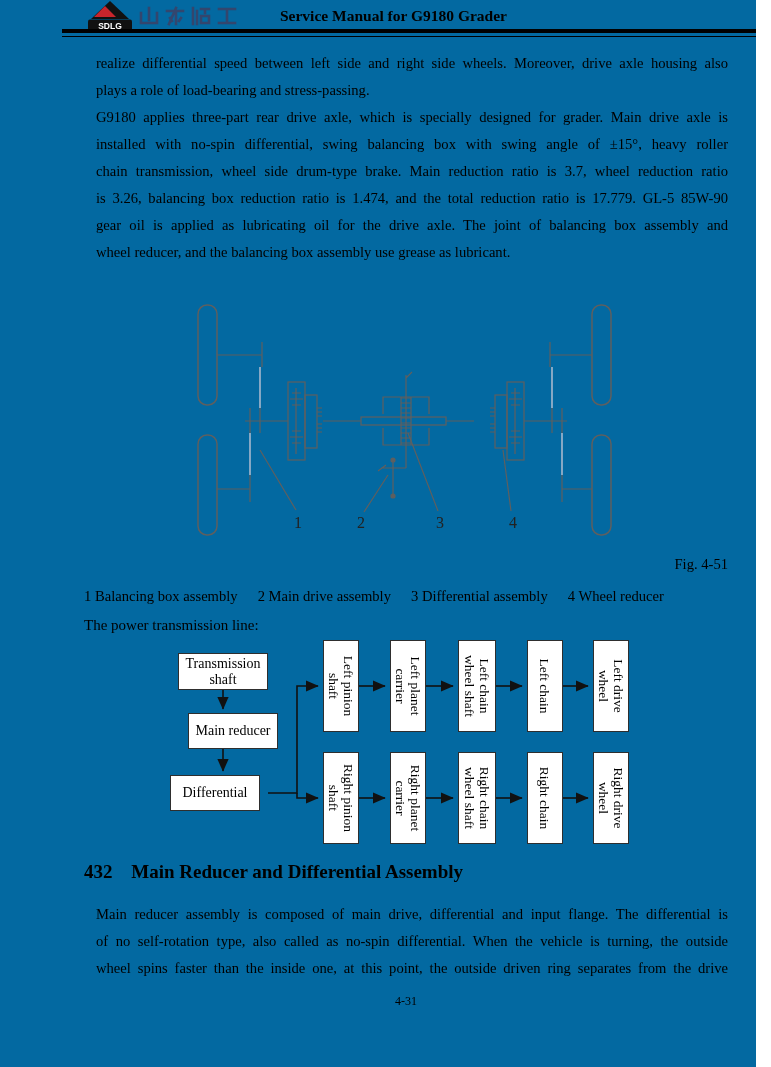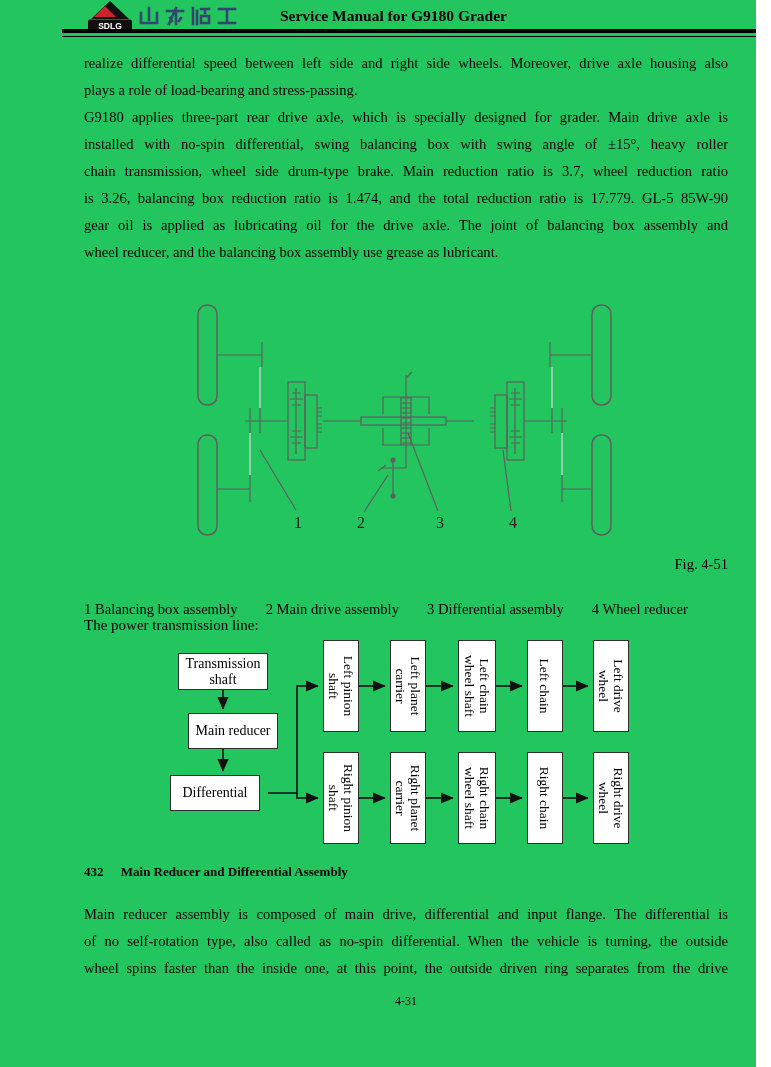--- a/index.html
+++ b/index.html
@@ -1,50 +1,50 @@
 <!DOCTYPE html>
 <html><head>
 <meta charset="utf-8">
 <style>
   html,body{margin:0;padding:0;background:#fff;}
-  .page{position:relative;width:756px;height:1067px;background:#22c55e;overflow:hidden;
+  .page{position:relative;width:756px;height:1067px;background:#0369a1;overflow:hidden;
         font-family:"Liberation Serif",serif;color:#000;}
   
   .hdr{position:absolute;left:0;top:0;width:771px;height:42px;}
   .hdr-title{position:absolute;left:0;top:7px;width:771px;text-align:center;
              font-weight:bold;font-size:15.5px;margin-left:8px;}
   .logo{position:absolute;left:88px;top:1px;height:30px;display:flex;align-items:flex-end;}
   .logo-cjk{margin-left:6px;margin-bottom:3px;}
   .rule1{position:absolute;left:62px;top:29px;width:706px;height:4px;background:#000;}
   .rule2{position:absolute;left:62px;top:35.5px;width:706px;height:1.8px;background:#000;}
   
   .textcol{position:absolute;left:84px;width:644px;font-size:14.6px;line-height:27px;}
   .tc1{top:50px;}
-  .jline{text-align:justify;text-align-last:justify;}
+  .jline{text-align:justify;text-align-last:justify;margin-left:12px;}
   .jline.last{text-align-last:left;}
   
   .figsvg{position:absolute;left:150px;top:298px;}
   .figcap{position:absolute;left:84px;top:553px;width:644px;text-align:right;
           font-size:14.6px;line-height:22px;}
-  .legend{position:absolute;left:84px;top:585px;width:660px;display:flex;gap:28px;
-          font-size:14.6px;line-height:22px;white-space:nowrap;margin-top:13px;}
+  .legend{position:absolute;left:84px;top:585px;width:660px;display:flex;gap:20px;
+          font-size:14.6px;line-height:22px;white-space:nowrap;}
   .flowintro{position:absolute;left:84px;top:614px;font-size:15px;line-height:22px;}
   
   .flow{position:absolute;left:0;top:640px;width:771px;height:215px;}
   .flow-svg{position:absolute;left:0;top:0;}
   .fbox{position:absolute;border:1.4px solid #2e2e2e;background:#fff;box-sizing:border-box;
         display:flex;align-items:center;justify-content:center;text-align:center;
         font-size:14px;line-height:16px;white-space:pre-line;}
   .rbox{position:absolute;border:1.4px solid #2e2e2e;background:#fff;box-sizing:border-box;}
   .rtxt{position:absolute;top:50%;left:50%;width:90px;height:34px;
         transform:translate(-50%,-50%) rotate(90deg);
         display:flex;align-items:center;justify-content:center;text-align:center;
         font-size:13.5px;line-height:15px;white-space:pre-line;}
   
-  .heading{position:absolute;left:84px;top:858px;font-size:13px;font-weight:bold;line-height:28px;}
+  .heading{position:absolute;left:84px;top:858px;font-size:19px;font-weight:bold;line-height:28px;}
   .heading .num{margin-right:14px;}
   .tc2{top:901px;}
   .footer{position:absolute;left:84px;top:993px;width:644px;text-align:center;
           font-size:12px;line-height:16px;}
 </style>
 </head>
 <body>
 
 <div class="page">
 

